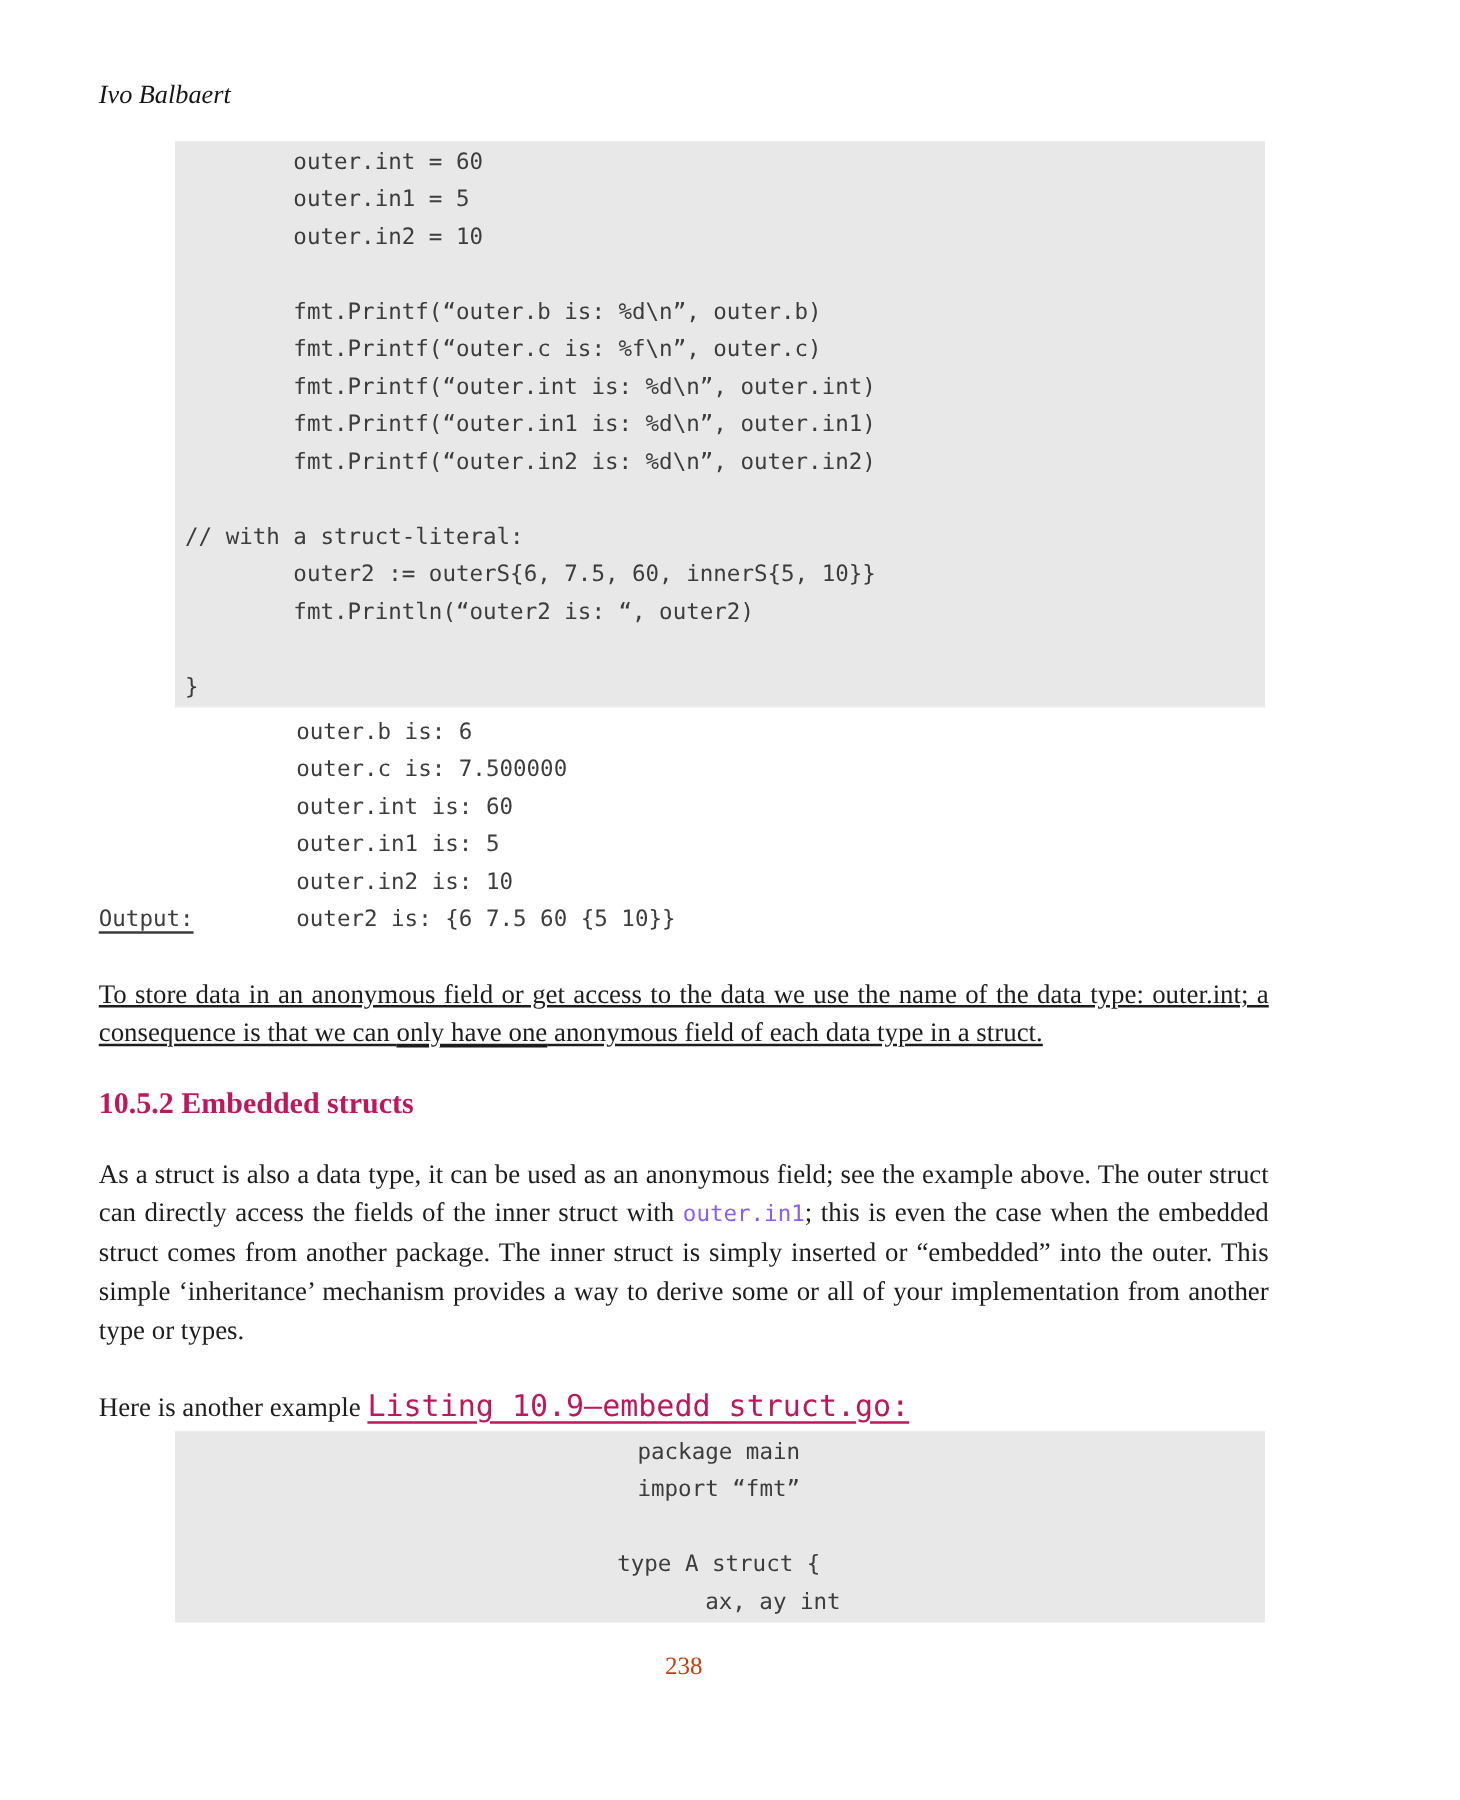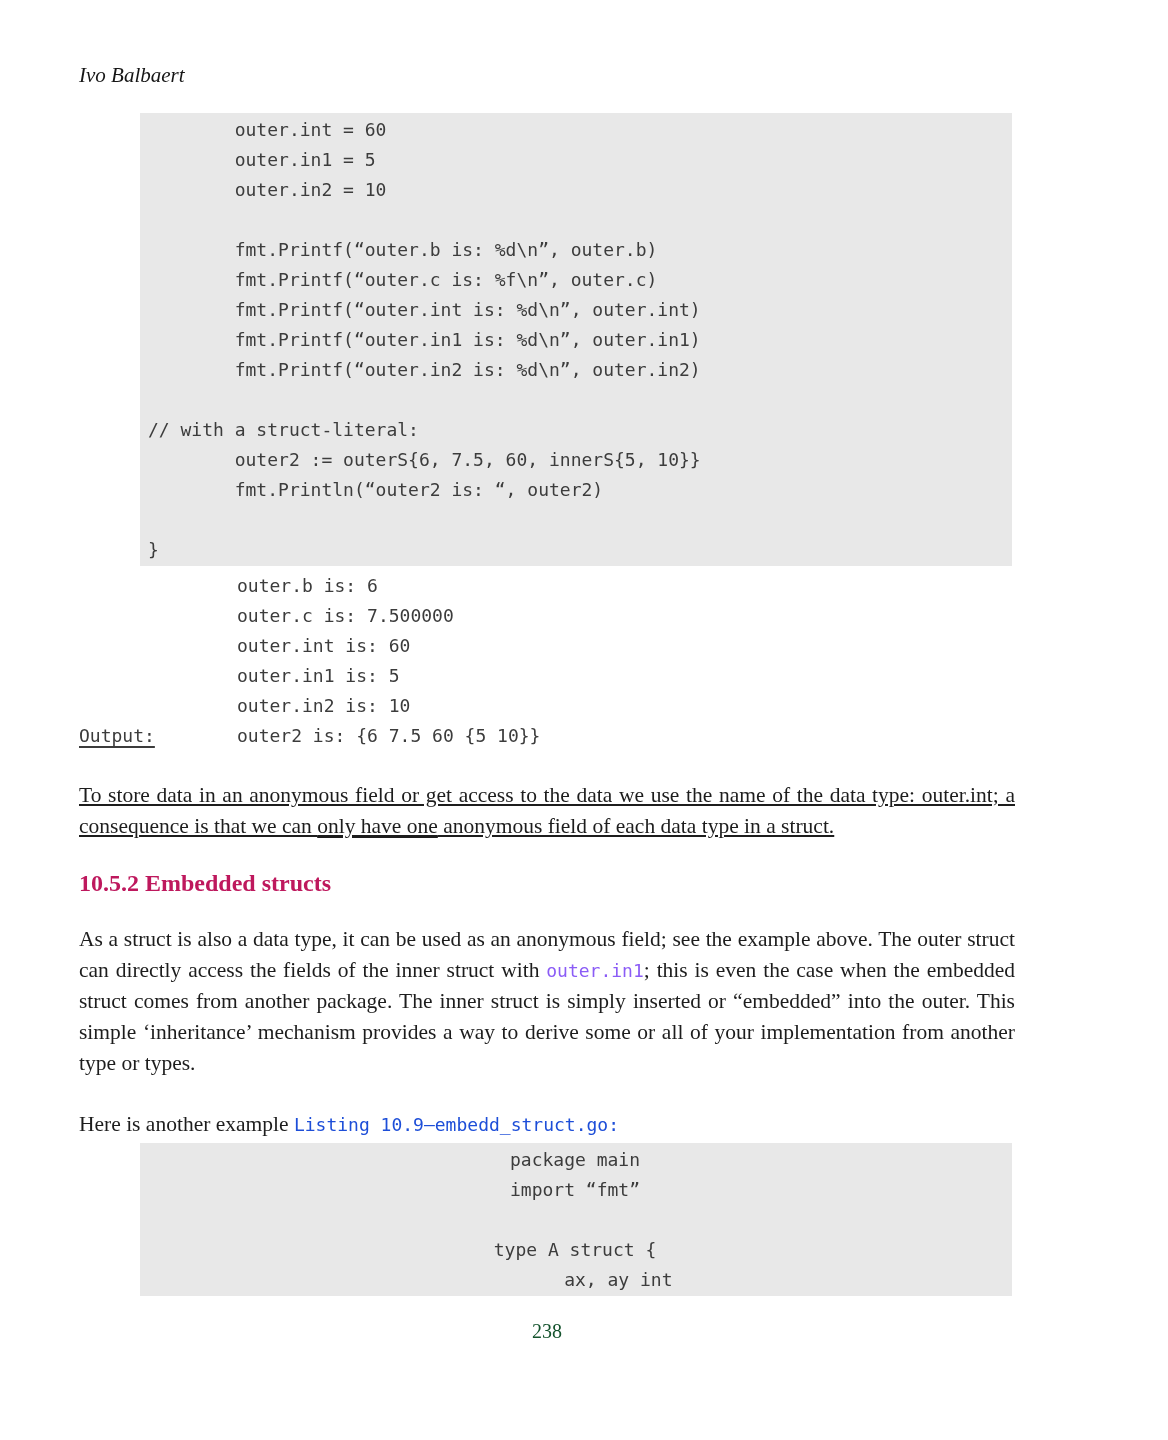--- a/index.html
+++ b/index.html
@@ -84,30 +84,31 @@
     color: #be185d;
   }
   .example-line {
     margin-top: 30px;
     font-size: 21.5px;
     line-height: 31px;
     text-align: left;
   }
   .listing-ref {
     font-family: "DejaVu Sans Mono", "Liberation Mono", monospace;
-    font-size: 18px;
-    color: #1d4ed8;
+    font-size: 24px;
+    color: #be185d;
+    text-decoration: underline;
     text-underline-offset: 4px;
     text-decoration-thickness: 1.5px;
   }
   .page-number {
     margin-top: 24px;
     text-align: center;
     font-size: 20px;
-    color: #14532d;
+    color: #c2410c;
   }
 </style>
 </head>
 <body>
 
 <div class="page">
 
   <div class="running-header">Ivo Balbaert</div>
 
   <div class="code-block block1">

